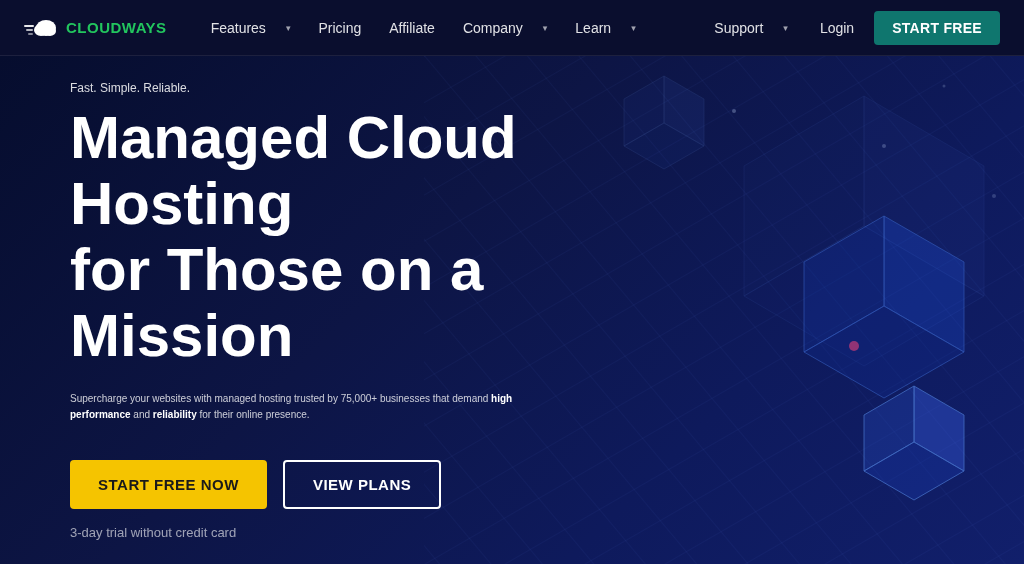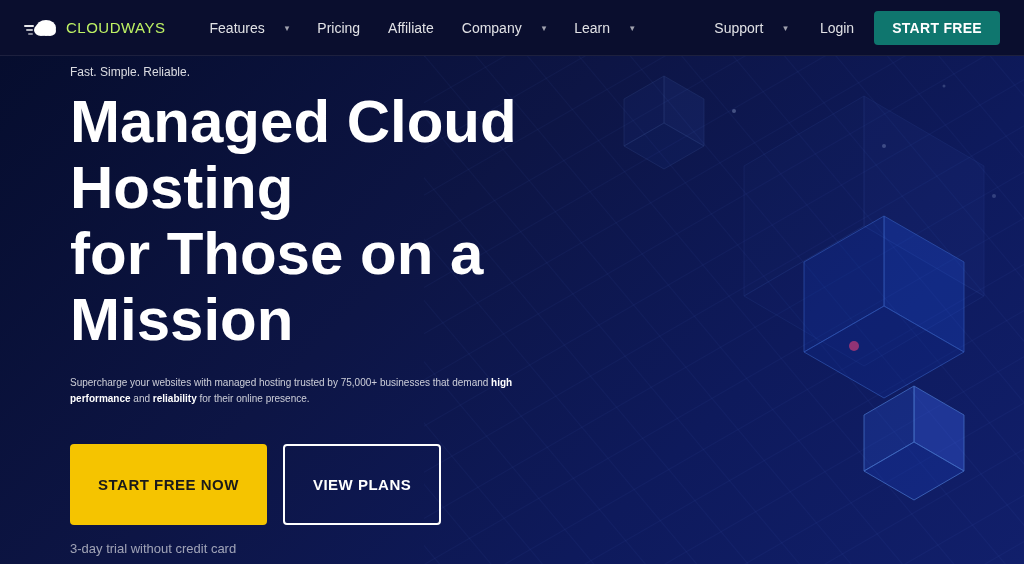--- a/index.html
+++ b/index.html
@@ -37,22 +37,22 @@
       align-items: center;
     }
 
     .logo-icon svg {
       width: 34px;
       height: 26px;
     }
 
     .logo-text {
       font-size: 15px;
-      font-weight: 400;
-      color: #bef264;
+      font-weight: 700;
+      color: #22c55e;
       letter-spacing: 0.5px;
     }
 
     .nav-links-left {
       display: flex;
       align-items: center;
       gap: 4px;
       flex: 1;
     }
 
@@ -162,21 +162,21 @@
       cursor: pointer;
       letter-spacing: 0.5px;
       text-transform: uppercase;
     }
 
     .btn-view-plans {
       background: transparent;
       color: white;
       border: 2px solid white;
       border-radius: 4px;
-      padding: 30px 28px;
+      padding: 14px 28px;
       font-size: 15px;
       font-weight: 700;
       cursor: pointer;
       letter-spacing: 0.5px;
       text-transform: uppercase;
     }
 
     .trial-text {
       font-size: 13px;
       color: rgba(255,255,255,0.6);

